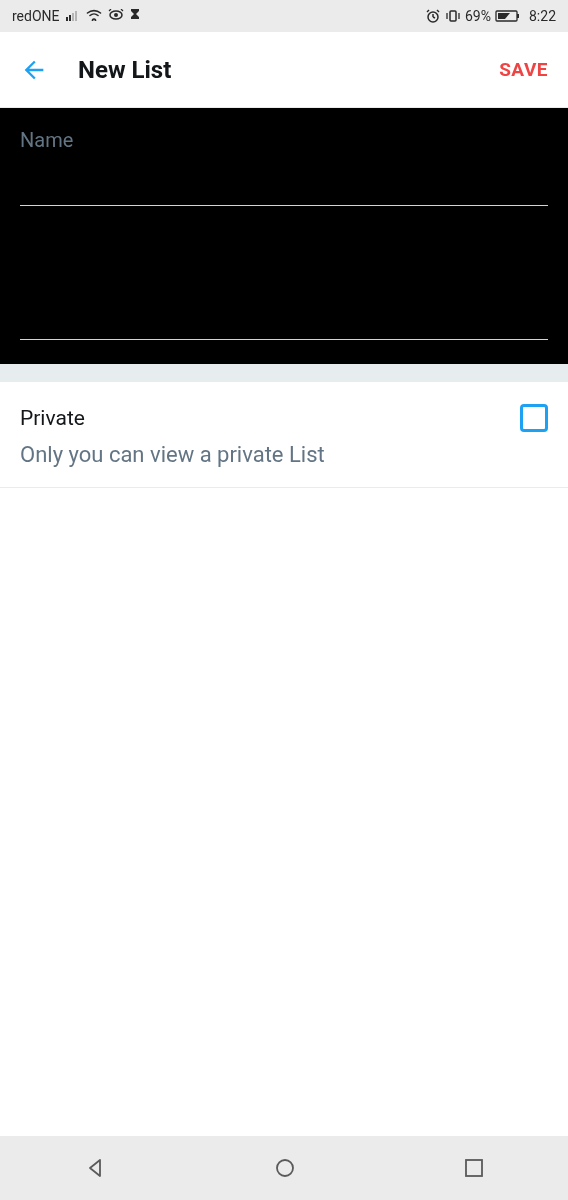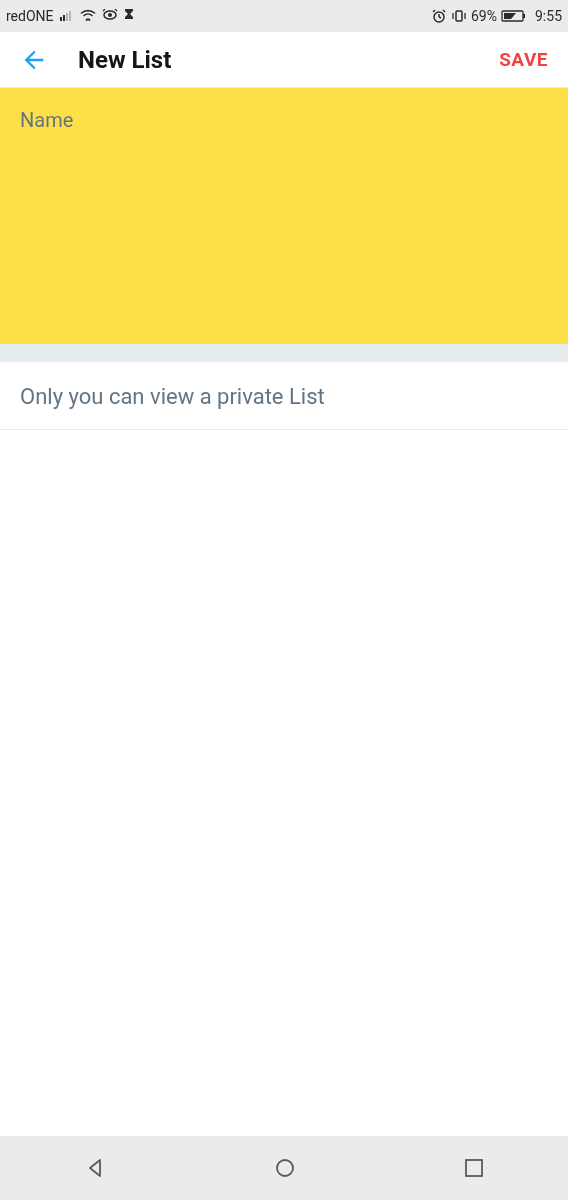--- a/index.html
+++ b/index.html
@@ -10,29 +10,29 @@
       background: #ffffff;
       position: relative;
       overflow: hidden;
     }
     .status-bar {
       height: 32px;
       background: #ebebeb;
       display: flex;
       align-items: center;
       justify-content: space-between;
-      padding: 0 6px;
+      padding: 0 12px;
       font-size: 14px;
       color: #2a2a2a;
     }
     .status-left { display: flex; align-items: center; gap: 6px; }
     .status-right { display: flex; align-items: center; gap: 4px; }
     .status-right span { display: inline-flex; align-items: center; }
     .app-header {
-      height: 56px;
+      height: 76px;
       display: flex;
       align-items: center;
       padding: 0 20px;
       border-bottom: 1px solid #e8ecef;
     }
     .back-arrow {
       color: #1da1f2;
       margin-right: 30px;
       display: flex;
       align-items: center;
@@ -43,21 +43,21 @@
       color: #14171a;
       flex: 1;
     }
     .save-button {
       font-size: 19px;
       font-weight: 700;
       color: #ef4444;
       letter-spacing: 0.5px;
     }
     .form-section {
-      background: #fde047;
+      background: #000000;
       padding: 20px 20px 24px 20px;
     }
     .field-label {
       font-size: 20px;
       color: #637584;
       margin-bottom: 10px;
     }
     .name-input-row {
       height: 44px;
       border-bottom: 1px solid #d0d5d9;
@@ -160,21 +160,21 @@
         </svg>
     </span>
     <span>69%</span>
     <span>
       <svg width="26" height="14" viewBox="0 0 26 14">
           <rect x="1" y="2" width="21" height="10" rx="1" stroke="#2a2a2a" stroke-width="1.3" fill="none"></rect>
           <rect x="22" y="5" width="2" height="4" fill="#2a2a2a"></rect>
           <path d="M3 4 L15 4 L10 10 L3 10 Z" fill="#2a2a2a"></path>
         </svg>
     </span>
-    <span style="margin-left:4px;">9:55</span>
+    <span style="margin-left:4px;">8:22</span>
   </div>
 </div>
 
 <div class="app-header">
   <div class="back-arrow">
     <svg width="28" height="28" viewBox="0 0 24 24">
         <path d="M20 11H7.83l5.59-5.59L12 4l-8 8 8 8 1.41-1.41L7.83 13H20v-2z" fill="#1da1f2"></path>
       </svg>
   </div>
   <div class="header-title">New List</div>
@@ -183,20 +183,24 @@
 
 <div class="form-section">
   <div class="field-label">Name</div>
   <div class="name-input-row"></div>
   <div class="desc-input-row"></div>
 </div>
 
 <div class="separator-band"></div>
 
 <div class="private-section">
+  <div class="private-row">
+    <div class="private-label">Private</div>
+    <div class="checkbox"></div>
+  </div>
   <div class="private-help">Only you can view a private List</div>
 </div>
 
 <div class="nav-bar">
   <div class="nav-icon">
     <svg width="24" height="24" viewBox="0 0 24 24">
         <path d="M17 4 L7 12 L17 20 Z" fill="none" stroke="#5a5a5a" stroke-width="1.8" stroke-linejoin="round"></path>
       </svg>
   </div>
   <div class="nav-icon">

